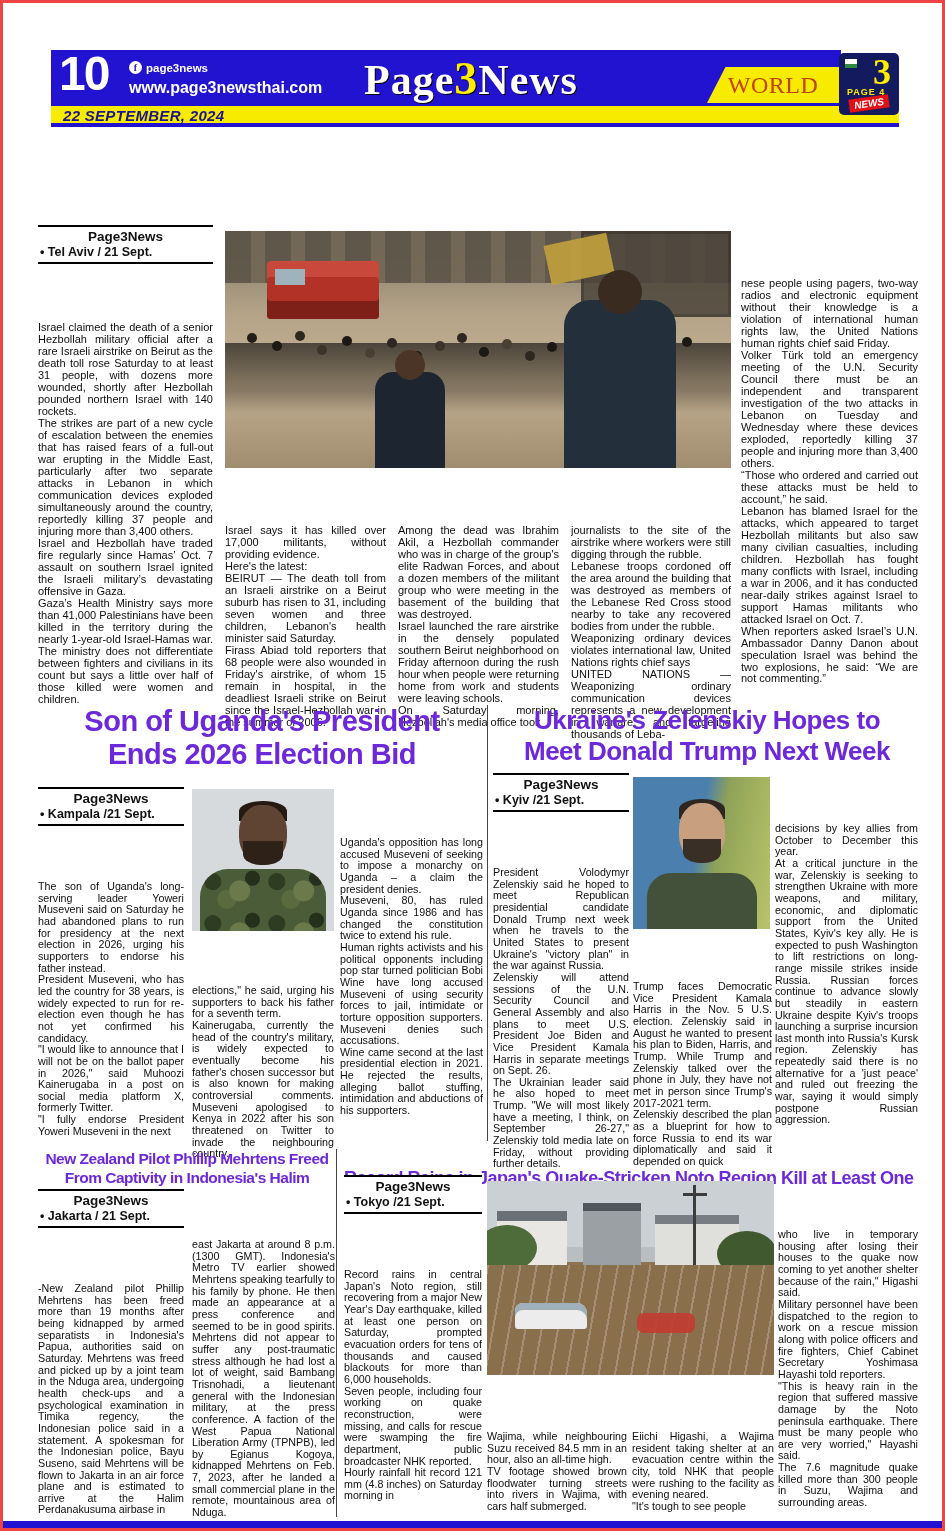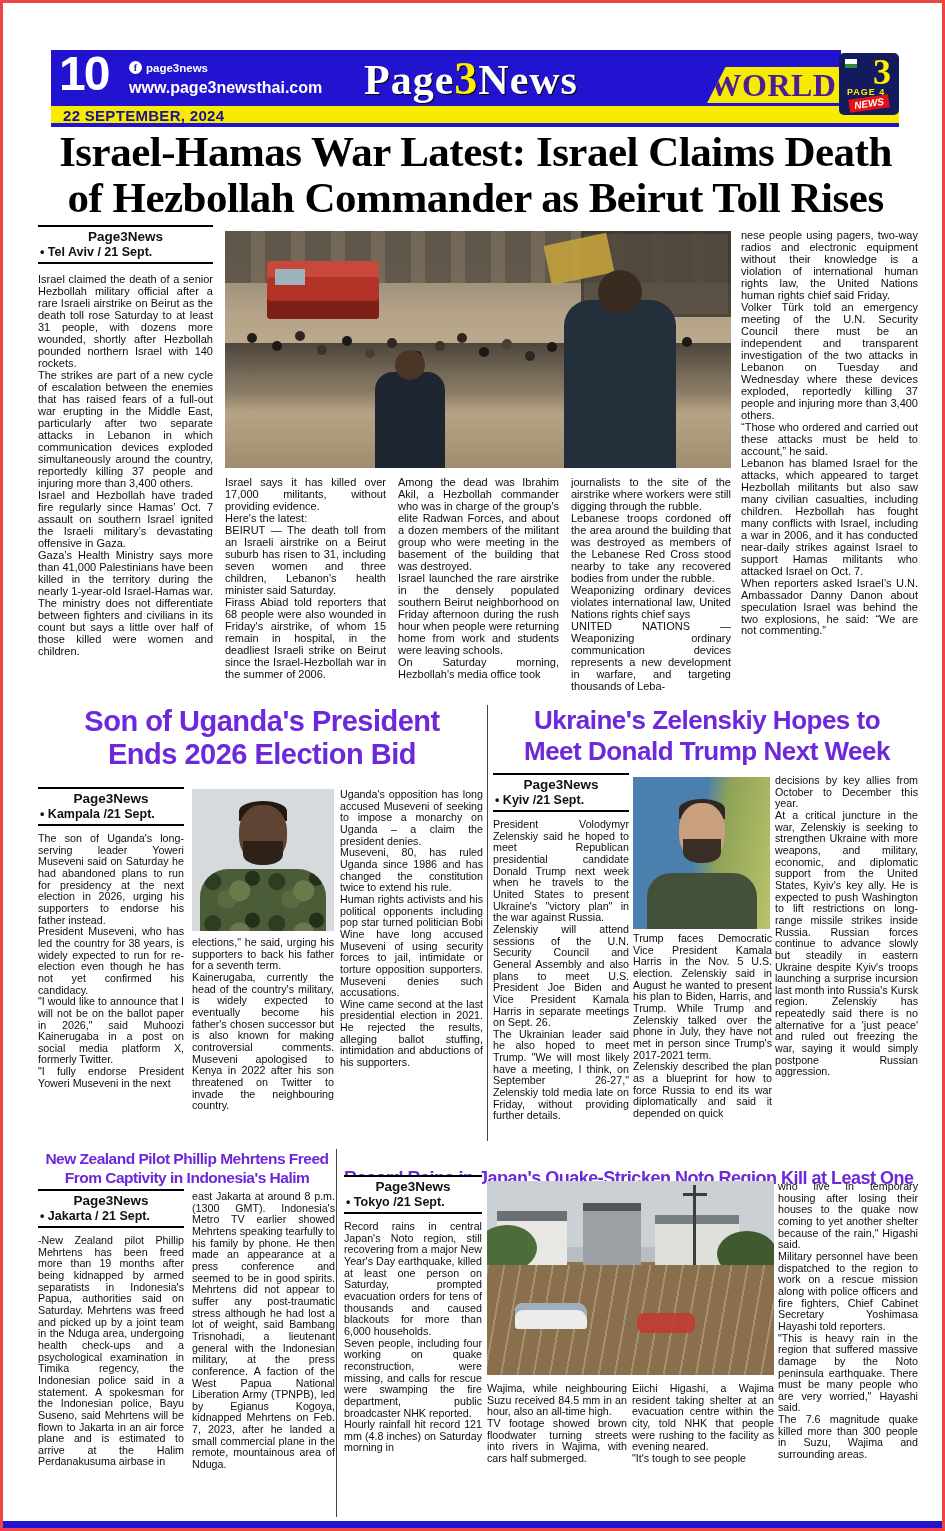--- a/index.html
+++ b/index.html
@@ -12,37 +12,37 @@
   }
   
   .band { position:absolute; left:48px; top:47px; width:790px; height:56px; background:#2213d0; }
   .pagenum { position:absolute; left:8px; top:-4px; color:#fff; font-size:48px; font-weight:bold; letter-spacing:-2px; }
   .fbrow { position:absolute; left:78px; top:11px; color:#fff; font-size:11.5px; font-weight:bold; display:flex; align-items:center; gap:4px; }
   .fbicon { display:inline-block; width:13px; height:13px; border-radius:50%; background:#fff; color:#2213d0; font-size:10px; font-weight:bold; text-align:center; line-height:13px; font-family:"Liberation Serif", serif; }
   .site { position:absolute; left:78px; top:29px; color:#fff; font-size:16px; font-weight:bold; }
   .masthead { position:absolute; left:210px; top:2px; width:420px; text-align:center; font-family:"Liberation Serif", serif; font-weight:bold; font-size:42px; color:#fff; letter-spacing:1px; text-shadow:1px 1px 0 #000; }
   .masthead .y3 { color:#ffee00; font-size:46px; }
   .world-wedge { position:absolute; right:2px; bottom:3px; width:132px; height:36px; background:#f7ec00; clip-path:polygon(14% 0,100% 0,100% 100%,0 100%); display:flex; align-items:center; justify-content:center; }
-  .world-wedge span { font-family:"Liberation Serif", serif; font-weight:bold; font-size:32px; color:#4c1d95; letter-spacing:0.5px; }
+  .world-wedge span { font-family:"Liberation Serif", serif; font-weight:normal; font-size:24px; color:#c2410c; letter-spacing:0.5px; }
   .logo-box { position:absolute; left:836px; top:50px; width:60px; height:62px; background:#141a5e; border-radius:5px; z-index:5; }
   .logo-flag { position:absolute; left:6px; top:6px; width:12px; height:9px; background:linear-gradient(180deg,#ffffff 0 50%, #2d8a3e 50% 100%); }
   .logo-3 { position:absolute; right:8px; top:-2px; color:#ffee00; font-size:36px; font-weight:bold; font-family:"Liberation Serif", serif; }
   .logo-page3 { position:absolute; left:8px; top:34px; color:#ffee00; font-size:9px; font-weight:bold; letter-spacing:1px; }
   .logo-news { position:absolute; left:10px; top:44px; width:40px; height:13px; background:#e01218; transform:rotate(-8deg); color:#fff; font-style:italic; font-weight:bold; font-size:10px; text-align:center; line-height:13px; }
   .date-strip { position:absolute; left:48px; top:103px; width:848px; height:21px; background:#f7ec00; border-bottom:4px solid #2213d0; }
-  .date-strip span { position:absolute; left:12px; top:1px; color:#1b1390; font-weight:bold; font-size:15px; letter-spacing:0.3px; }
+  .date-strip span { position:absolute; left:12px; top:1px; color:#1b1390; font-weight:bold; font-size:15px; letter-spacing:0.3px;font-style:italic; }
   
   .lead-headline { position:absolute; left:40px; top:126px; width:865px; text-align:center;
     font-family:"Liberation Serif", serif; font-weight:bold; font-size:43px; line-height:1.06; color:#000; letter-spacing:-0.5px; }
   
   .byline { border-top:2px solid #000; border-bottom:2px solid #000; padding:2px 0 3px 0; background:#fff; }
   .byline .src { text-align:center; font-weight:bold; font-size:13.5px; }
   .byline .dl { text-align:left; font-weight:bold; font-size:12.5px; padding-left:2px; margin-top:1px; }
   
-  .btxt { position:absolute; font-size:11px; line-height:1.09; text-align:justify; white-space:pre-line; overflow:hidden; color:#0d0d0d; }
+  .btxt { position:absolute; font-size:11px; line-height:1.09; text-align:justify; white-space:pre-line; overflow:hidden; color:#0d0d0d;margin-top:48px; }
   .btxt.small { font-size:10.7px; }
   
   .sec-h { position:absolute; font-weight:bold; color:#6d28d9; text-align:center; letter-spacing:-0.5px; }
   
   .vrule { position:absolute; width:1px; background:#444; }
   
   .ph { position:absolute; overflow:hidden; }
   .ph, .ph * { pointer-events:none; }
   .ph-beirut { background:linear-gradient(180deg,#7d7666 0%,#b3a287 34%,#c5b294 62%,#a08d70 100%); }
   .pb-bldg { position:absolute; left:0; top:0; width:100%; height:52px;
@@ -115,22 +115,20 @@
   <div class="logo-box">
     <i class="logo-flag"></i>
     <div class="logo-3">3</div>
     <div class="logo-page3">PAGE 4</div>
     <div class="logo-news">NEWS</div>
   </div>
   <div class="date-strip">
     <span>22 SEPTEMBER, 2024</span>
   </div>
 
-  <h1 class="lead-headline" style="white-space:pre-line;">Israel-Hamas War Latest: Israel Claims Death
-of Hezbollah Commander as Beirut Toll Rises</h1>
 
   <div class="byline" style="position:absolute; left:35px; top:222px; width:175px;">
     <div class="src">Page3News</div>
     <div class="dl">• Tel Aviv / 21 Sept.</div>
   </div>
   <div class="btxt" style="left:35px; top:270px; width:175px; height:430px;">Israel claimed the death of a senior Hezbollah military official after a rare Israeli airstrike on Beirut as the death toll rose Saturday to at least 31 people, with dozens more wounded, shortly after Hezbollah pounded northern Israel with 140 rockets.
 The strikes are part of a new cycle of escalation between the enemies that has raised fears of a full-out war erupting in the Middle East, particularly after two separate attacks in Lebanon in which communication devices exploded simultaneously around the country, reportedly killing 37 people and injuring more than 3,400 others.
 Israel and Hezbollah have traded fire regularly since Hamas’ Oct. 7 assault on southern Israel ignited the Israeli military’s devastating offensive in Gaza.
 Gaza’s Health Ministry says more than 41,000 Palestinians have been killed in the territory during the nearly 1-year-old Israel-Hamas war. The ministry does not differentiate between fighters and civilians in its count but says a little over half of those killed were women and children.</div>
 

